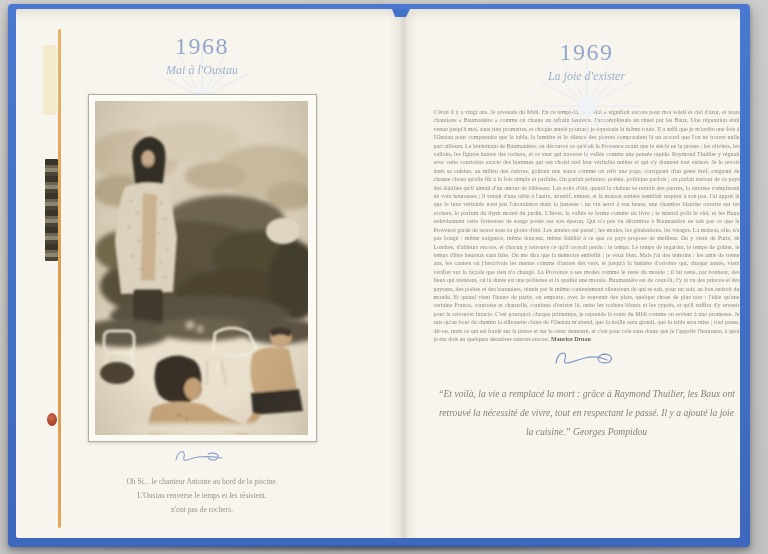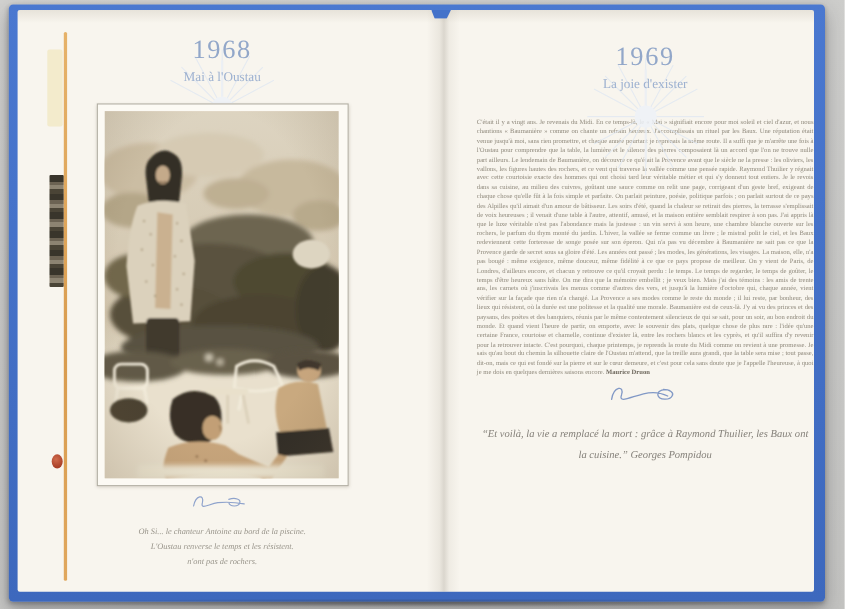--- a/index.html
+++ b/index.html
@@ -27,27 +27,27 @@
   .dot-red{position:absolute;left:31px;top:404px;width:10px;height:13px;border-radius:50%;
     background:radial-gradient(circle at 40% 35%,#cf6a4c,#a93f27 70%);}
   
   .page{position:absolute;top:0;height:100%;text-align:center;}
   .page-left{left:0;width:372px;}
   .page-right{left:400px;width:341px;}
   .burst{position:absolute;left:50%;transform:translateX(-50%);z-index:0;opacity:.85;}
   .year{position:relative;z-index:1;margin:0;padding-top:24px;font-size:24px;font-weight:400;
     color:#92a7c9;letter-spacing:1.5px;}
   .page-right .year{padding-top:30px;}
-  .subtitle{position:relative;z-index:1;margin-top:3px;font-size:12px;color:#9db1d0;}
+  .subtitle{position:relative;z-index:1;margin-top:3px;font-style:italic;font-size:12px;color:#9db1d0;}
   
   .photo-frame{position:relative;z-index:1;width:215px;margin:16px auto 0;padding:6px;
     background:#fcfaf4;border:1px solid #b2aea3;box-shadow:0 1px 3px rgba(90,80,60,.25);}
   .photo-frame svg{display:block;}
   .sig{margin-top:4px;}
-  .caption{margin-top:5px;font-style:italic;font-size:7.6px;line-height:13.8px;color:#98948a;}
+  .caption{margin-top:5px;font-size:7.6px;line-height:13.8px;color:#98948a;}
   
   .body-text{width:306px;margin:24px auto 0;text-align:justify;font-size:6px;line-height:8.4px;
     color:#8f897c;}
   .body-text b{color:#6d675c;}
   .quote{margin-top:9px;font-style:italic;font-size:9.6px;line-height:19px;color:#85817a;}
   .shadow-bottom{position:absolute;left:14px;right:14px;bottom:-5px;height:8px;
     background:radial-gradient(ellipse at center,rgba(30,30,35,.35),rgba(30,30,35,0) 70%);}
 </style>
 </head>
 <body>
@@ -222,20 +222,21 @@
         <div class="subtitle">La joie d'exister</div>
 
         <div class="body-text"><span>C'était il y a vingt ans. Je revenais du Midi. En ce temps-là, le « Mai » signifiait encore pour moi soleil et ciel d'azur, et nous chantions « Baumanière » comme on chante un refrain heureux. J'accomplissais un rituel par les Baux. Une réputation était venue jusqu'à moi, sans rien promettre, et chaque année pourtant je reprenais la même route. Il a suffi que je m'arrête une fois à l'Oustau pour comprendre que la table, la lumière et le silence des pierres composaient là un accord que l'on ne trouve nulle part ailleurs. Le lendemain de Baumanière, on découvre ce qu'était la Provence avant que le siècle ne la presse : les oliviers, les vallons, les figures hautes des rochers, et ce vent qui traverse la vallée comme une pensée rapide. Raymond Thuilier y régnait avec cette courtoisie exacte des hommes qui ont choisi tard leur véritable métier et qui s'y donnent tout entiers. Je le revois dans sa cuisine, au milieu des cuivres, goûtant une sauce comme on relit une page, corrigeant d'un geste bref, exigeant de chaque chose qu'elle fût à la fois simple et parfaite. On parlait peinture, poésie, politique parfois ; on parlait surtout de ce pays des Alpilles qu'il aimait d'un amour de bâtisseur. Les soirs d'été, quand la chaleur se retirait des pierres, la terrasse s'emplissait de voix heureuses ; il venait d'une table à l'autre, attentif, amusé, et la maison entière semblait respirer à son pas. J'ai appris là que le luxe véritable n'est pas l'abondance mais la justesse : un vin servi à son heure, une chambre blanche ouverte sur les rochers, le parfum du thym monté du jardin. L'hiver, la vallée se ferme comme un livre ; le mistral polit le ciel, et les Baux redeviennent cette forteresse de songe posée sur son éperon. Qui n'a pas vu décembre à Baumanière ne sait pas ce que la Provence garde de secret sous sa gloire d'été. Les années ont passé ; les modes, les générations, les visages. La maison, elle, n'a pas bougé : même exigence, même douceur, même fidélité à ce que ce pays propose de meilleur. On y vient de Paris, de Londres, d'ailleurs encore, et chacun y retrouve ce qu'il croyait perdu : le temps. Le temps de regarder, le temps de goûter, le temps d'être heureux sans hâte. On me dira que la mémoire embellit ; je veux bien. Mais j'ai des témoins : les amis de trente ans, les carnets où j'inscrivais les menus comme d'autres des vers, et jusqu'à la lumière d'octobre qui, chaque année, vient vérifier sur la façade que rien n'a changé. La Provence a ses modes comme le reste du monde ; il lui reste, par bonheur, des lieux qui résistent, où la durée est une politesse et la qualité une morale. Baumanière est de ceux-là. J'y ai vu des princes et des paysans, des poètes et des banquiers, réunis par le même contentement silencieux de qui se sait, pour un soir, au bon endroit du monde. Et quand vient l'heure de partir, on emporte, avec le souvenir des plats, quelque chose de plus rare : l'idée qu'une certaine France, courtoise et charnelle, continue d'exister là, entre les rochers blancs et les cyprès, et qu'il suffira d'y revenir pour la retrouver intacte. C'est pourquoi, chaque printemps, je reprends la route du Midi comme on revient à une promesse. Je sais qu'au bout du chemin la silhouette claire de l'Oustau m'attend, que la treille aura grandi, que la table sera mise ; tout passe, dit-on, mais ce qui est fondé sur la pierre et sur le cœur demeure, et c'est pour cela sans doute que je l'appelle l'heureuse, à quoi je me dois en quelques dernières saisons encore. </span><b>Maurice Druon</b></div>
 
         <svg class="sig" width="78" height="24" viewBox="0 0 78 24">
           <path d="M8,16 c2,-12 12,-13 9,-4 c-3,8 8,2 20,-1 c8,-2 16,-1 22,2 m-4,-6 c6,0 10,3 8,6 c-2,4 -12,4 -13,-1 c0,-4 6,-6 11,-4" fill="none" stroke="#8299c6" stroke-width="1.2" stroke-linecap="round"></path>
         </svg>
 
         <div class="quote">
           <div>“Et voilà, la vie a remplacé la mort : grâce à Raymond Thuilier, les Baux ont</div>
+          <div>retrouvé la nécessité de vivre, tout en respectant le passé. Il y a ajouté la joie</div>
           <div>la cuisine.” Georges Pompidou</div>
         </div>
       </div>
 
       <div class="gutter"></div>
       <div class="spine-notch"></div>
     </div>
   </div>
 </div>
 

